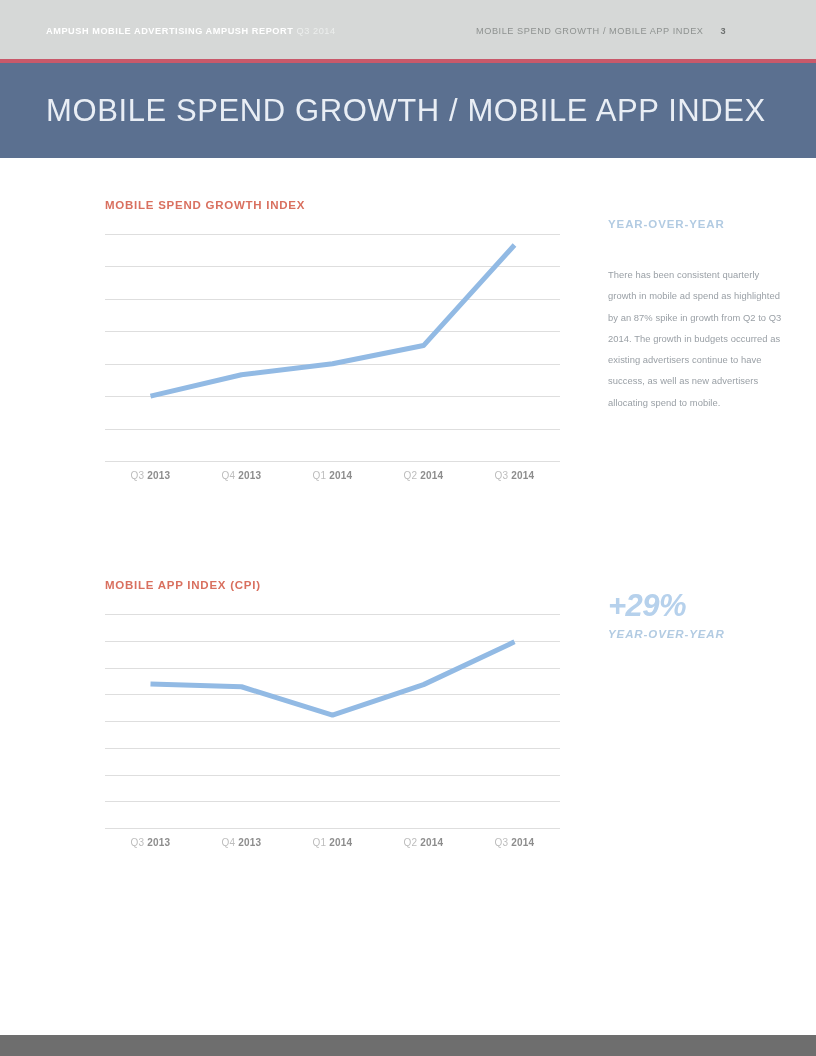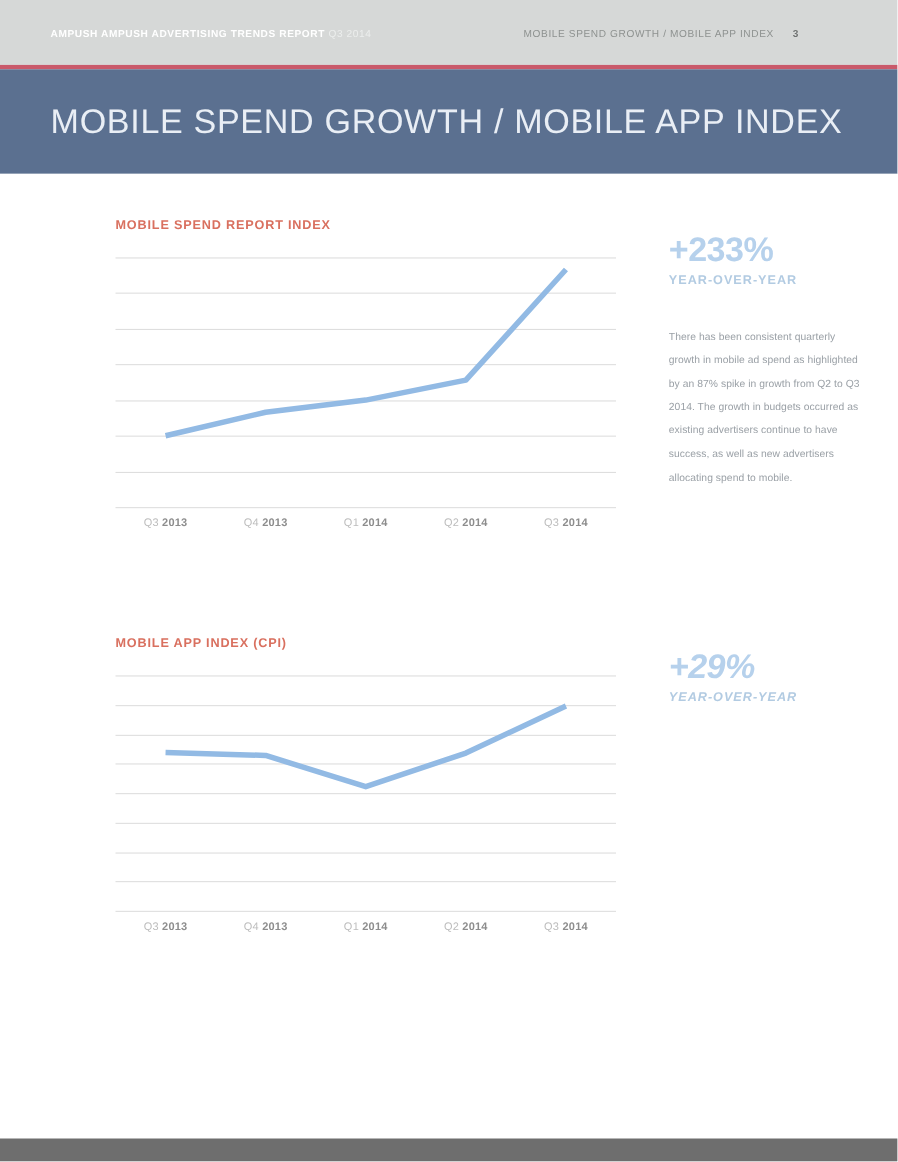--- a/index.html
+++ b/index.html
@@ -163,39 +163,39 @@
     background: #6e6e6e;
   }
 </style>
 </head>
 <body>
 
 <div class="page">
 
   <div class="running-header">
     <div class="rh-left">
-      <span class="strong">AMPUSH AMPUSH ADVERTISING TRENDS REPORT</span>
+      <span class="strong">AMPUSH MOBILE ADVERTISING AMPUSH REPORT</span>
       <span class="light">Q3 2014</span>
     </div>
     <div class="rh-right">
       <span>MOBILE SPEND GROWTH / MOBILE APP INDEX</span>
       <span class="pagenum">3</span>
     </div>
   </div>
 
   <div class="red-rule"></div>
 
   <div class="title-banner">
     <div class="banner-title">MOBILE SPEND GROWTH / MOBILE APP INDEX</div>
   </div>
 
   <div class="content">
 
     <div class="chart-block" style="left:0px; top:0px; width:600px; height:340px;">
-      <div class="chart-title" style="left:105px; top:41px;">MOBILE SPEND REPORT INDEX</div>
+      <div class="chart-title" style="left:105px; top:41px;">MOBILE SPEND GROWTH INDEX</div>
       <div class="plot" id="plot1" style="left:105px; top:76px; width:455px; height:227px;">
           <div class="gridline" style="top: 0px; width: 455px;"></div>
           <div class="gridline" style="top: 32.4286px; width: 455px;"></div>
           <div class="gridline" style="top: 64.8571px; width: 455px;"></div>
           <div class="gridline" style="top: 97.2857px; width: 455px;"></div>
           <div class="gridline" style="top: 129.714px; width: 455px;"></div>
           <div class="gridline" style="top: 162.143px; width: 455px;"></div>
           <div class="gridline" style="top: 194.571px; width: 455px;"></div>
           <div class="gridline" style="top: 227px; width: 455px;"></div>
           <svg class="series" width="455" height="227">
@@ -206,21 +206,20 @@
           <div class="xtick" style="left: 100.5px; width: 100px; top: 312px;"><span class="q">Q3 </span><span class="yr">2013</span></div>
           <div class="xtick" style="left: 191.5px; width: 100px; top: 312px;"><span class="q">Q4 </span><span class="yr">2013</span></div>
           <div class="xtick" style="left: 282.5px; width: 100px; top: 312px;"><span class="q">Q1 </span><span class="yr">2014</span></div>
           <div class="xtick" style="left: 373.5px; width: 100px; top: 312px;"><span class="q">Q2 </span><span class="yr">2014</span></div>
           <div class="xtick" style="left: 464.5px; width: 100px; top: 312px;"><span class="q">Q3 </span><span class="yr">2014</span></div>
         </div>
       <div id="yticks1"></div>
     </div>
 
     <div class="callout" style="left:608px; top:53px;">
-      <div class="big">+233%</div>
       <div class="yoy">YEAR-OVER-YEAR</div>
       <div class="body">There has been consistent quarterly growth in mobile ad spend as highlighted by an 87% spike in growth from Q2 to Q3 2014. The growth in budgets occurred as existing advertisers continue to have success, as well as new advertisers allocating spend to mobile.</div>
     </div>
 
     <div class="chart-block" style="left:0px; top:380px; width:600px; height:340px;">
       <div class="chart-title" style="left:105px; top:41px;">MOBILE APP INDEX (CPI)</div>
       <div class="plot" id="plot2" style="left:105px; top:76px; width:455px; height:214px;">
           <div class="gridline" style="top: 0px; width: 455px;"></div>
           <div class="gridline" style="top: 26.75px; width: 455px;"></div>
           <div class="gridline" style="top: 53.5px; width: 455px;"></div>

